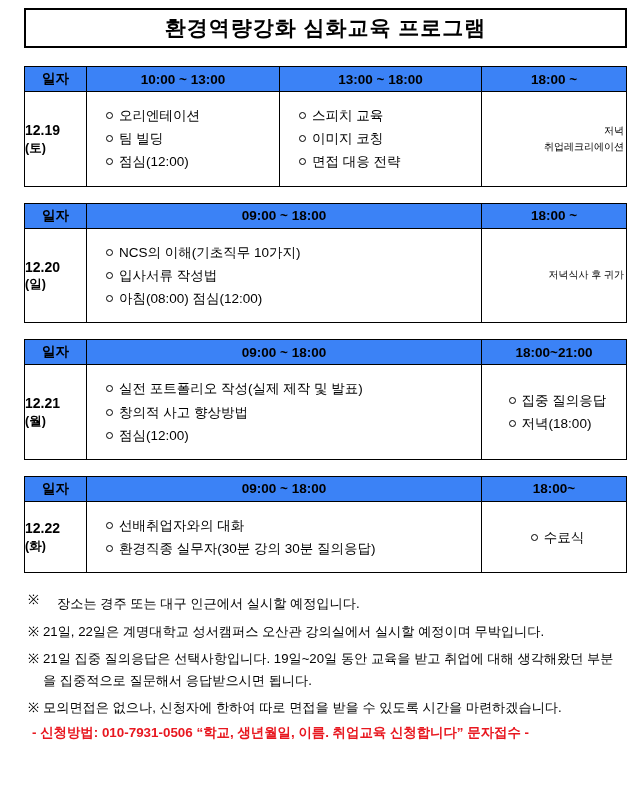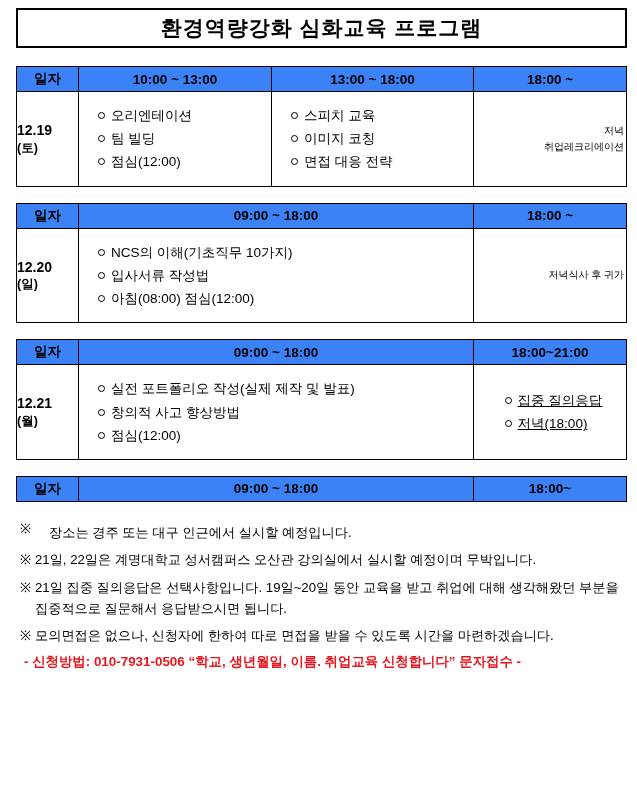--- a/index.html
+++ b/index.html
@@ -12,21 +12,21 @@
     width: 637px;
     height: 800px;
     font-family: "Liberation Sans", sans-serif;
     color: #000000;
     position: relative;
     overflow: hidden;
   }
   .page {
     width: 637px;
     height: 800px;
-    padding: 8px 10px 0 16px;
+    padding: 8px 10px 0 24px;
   }
 
   
   .title-box {
     border: 2px solid #000;
     height: 40px;
     display: flex;
     align-items: center;
     justify-content: center;
     margin-bottom: 18px;
@@ -91,21 +91,20 @@
     background: #fff;
   }
   .plaincell {
     text-align: right;
     font-size: 10px;
     line-height: 1.6;
     padding: 4px 2px !important;
   }
   .centered-items {
     padding-left: 0 !important;
-    text-decoration: underline;
   }
   .centered-items-wrap {
     display: flex;
     justify-content: center;
   }
   .centered-items-wrap ul.items {
     padding-left: 20px;
   }
 
   
@@ -258,20 +257,39 @@
         <col style="width:62px">
         <col style="width:395px">
         <col>
       </colgroup>
     <tbody>
         <tr class="hdr">
       <td>일자</td>
       <td>09:00 ~ 18:00</td>
       <td>18:00~</td>
     </tr>
+    <tr>
+      <td class="daycell">
+        <span>12.22</span>
+        <span class="dow">(화)</span>
+      </td>
+      <td>
+        <ul class="items">
+          <li>선배취업자와의 대화</li>
+          <li>환경직종 실무자(30분 강의 30분 질의응답)</li>
+        </ul>
+      </td>
+      <td class="centered-items">
+        <div class="centered-items-wrap">
+          <ul class="items">
+            <li>수료식</li>
+          </ul>
+        </div>
+      </td>
+    </tr>
   </tbody>
     </table>
 
   <div class="notes">
 
     <div class="note">
       <span class="mark">※</span>
       <span class="body">
         <span class="sub">장소는 경주 또는 대구 인근에서 실시할 예정입니다.</span>
       </span>

